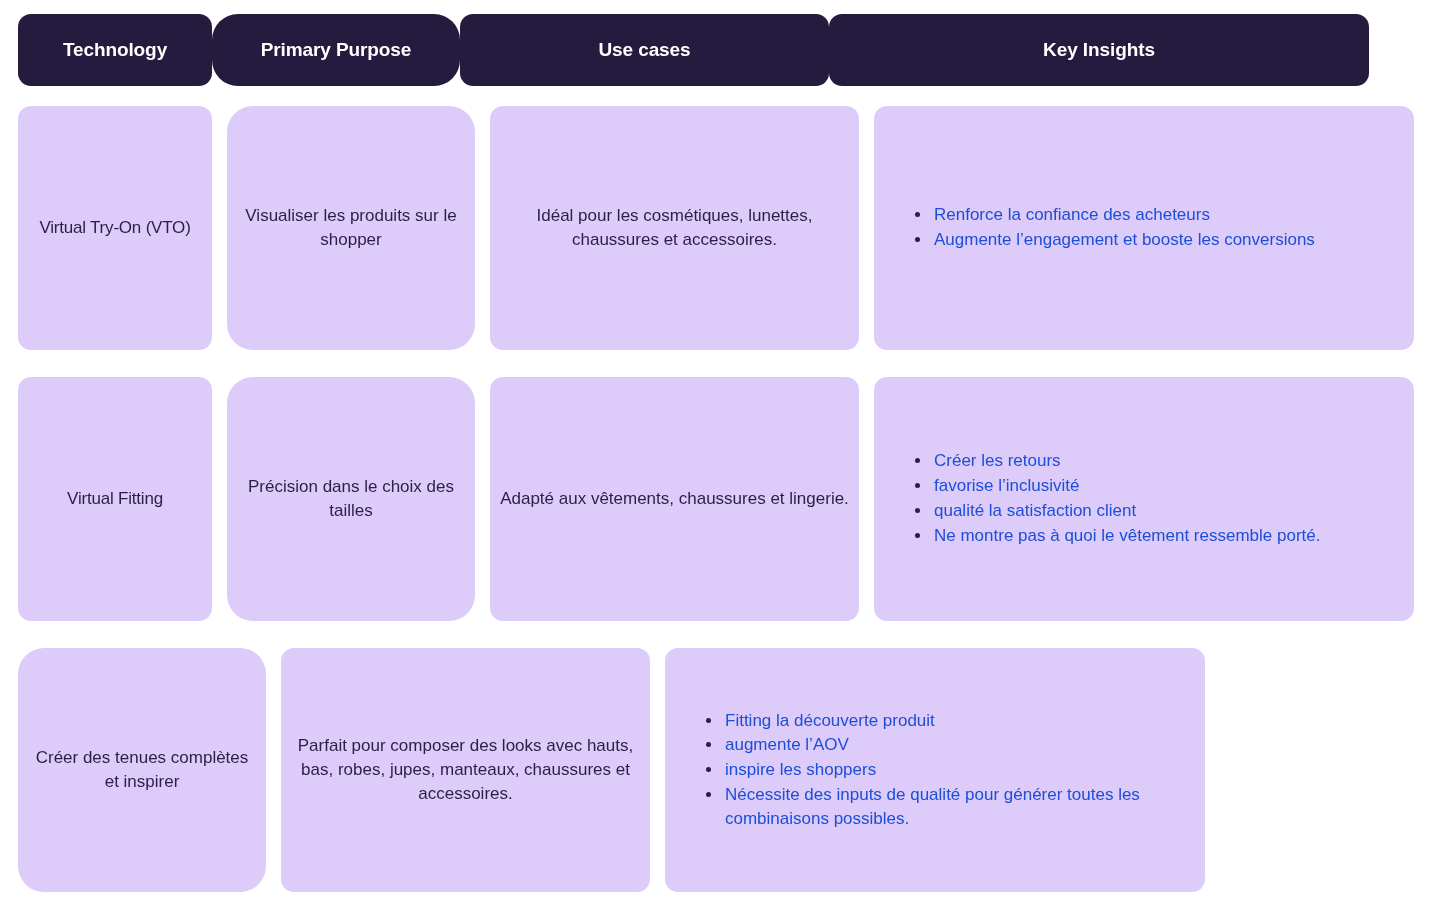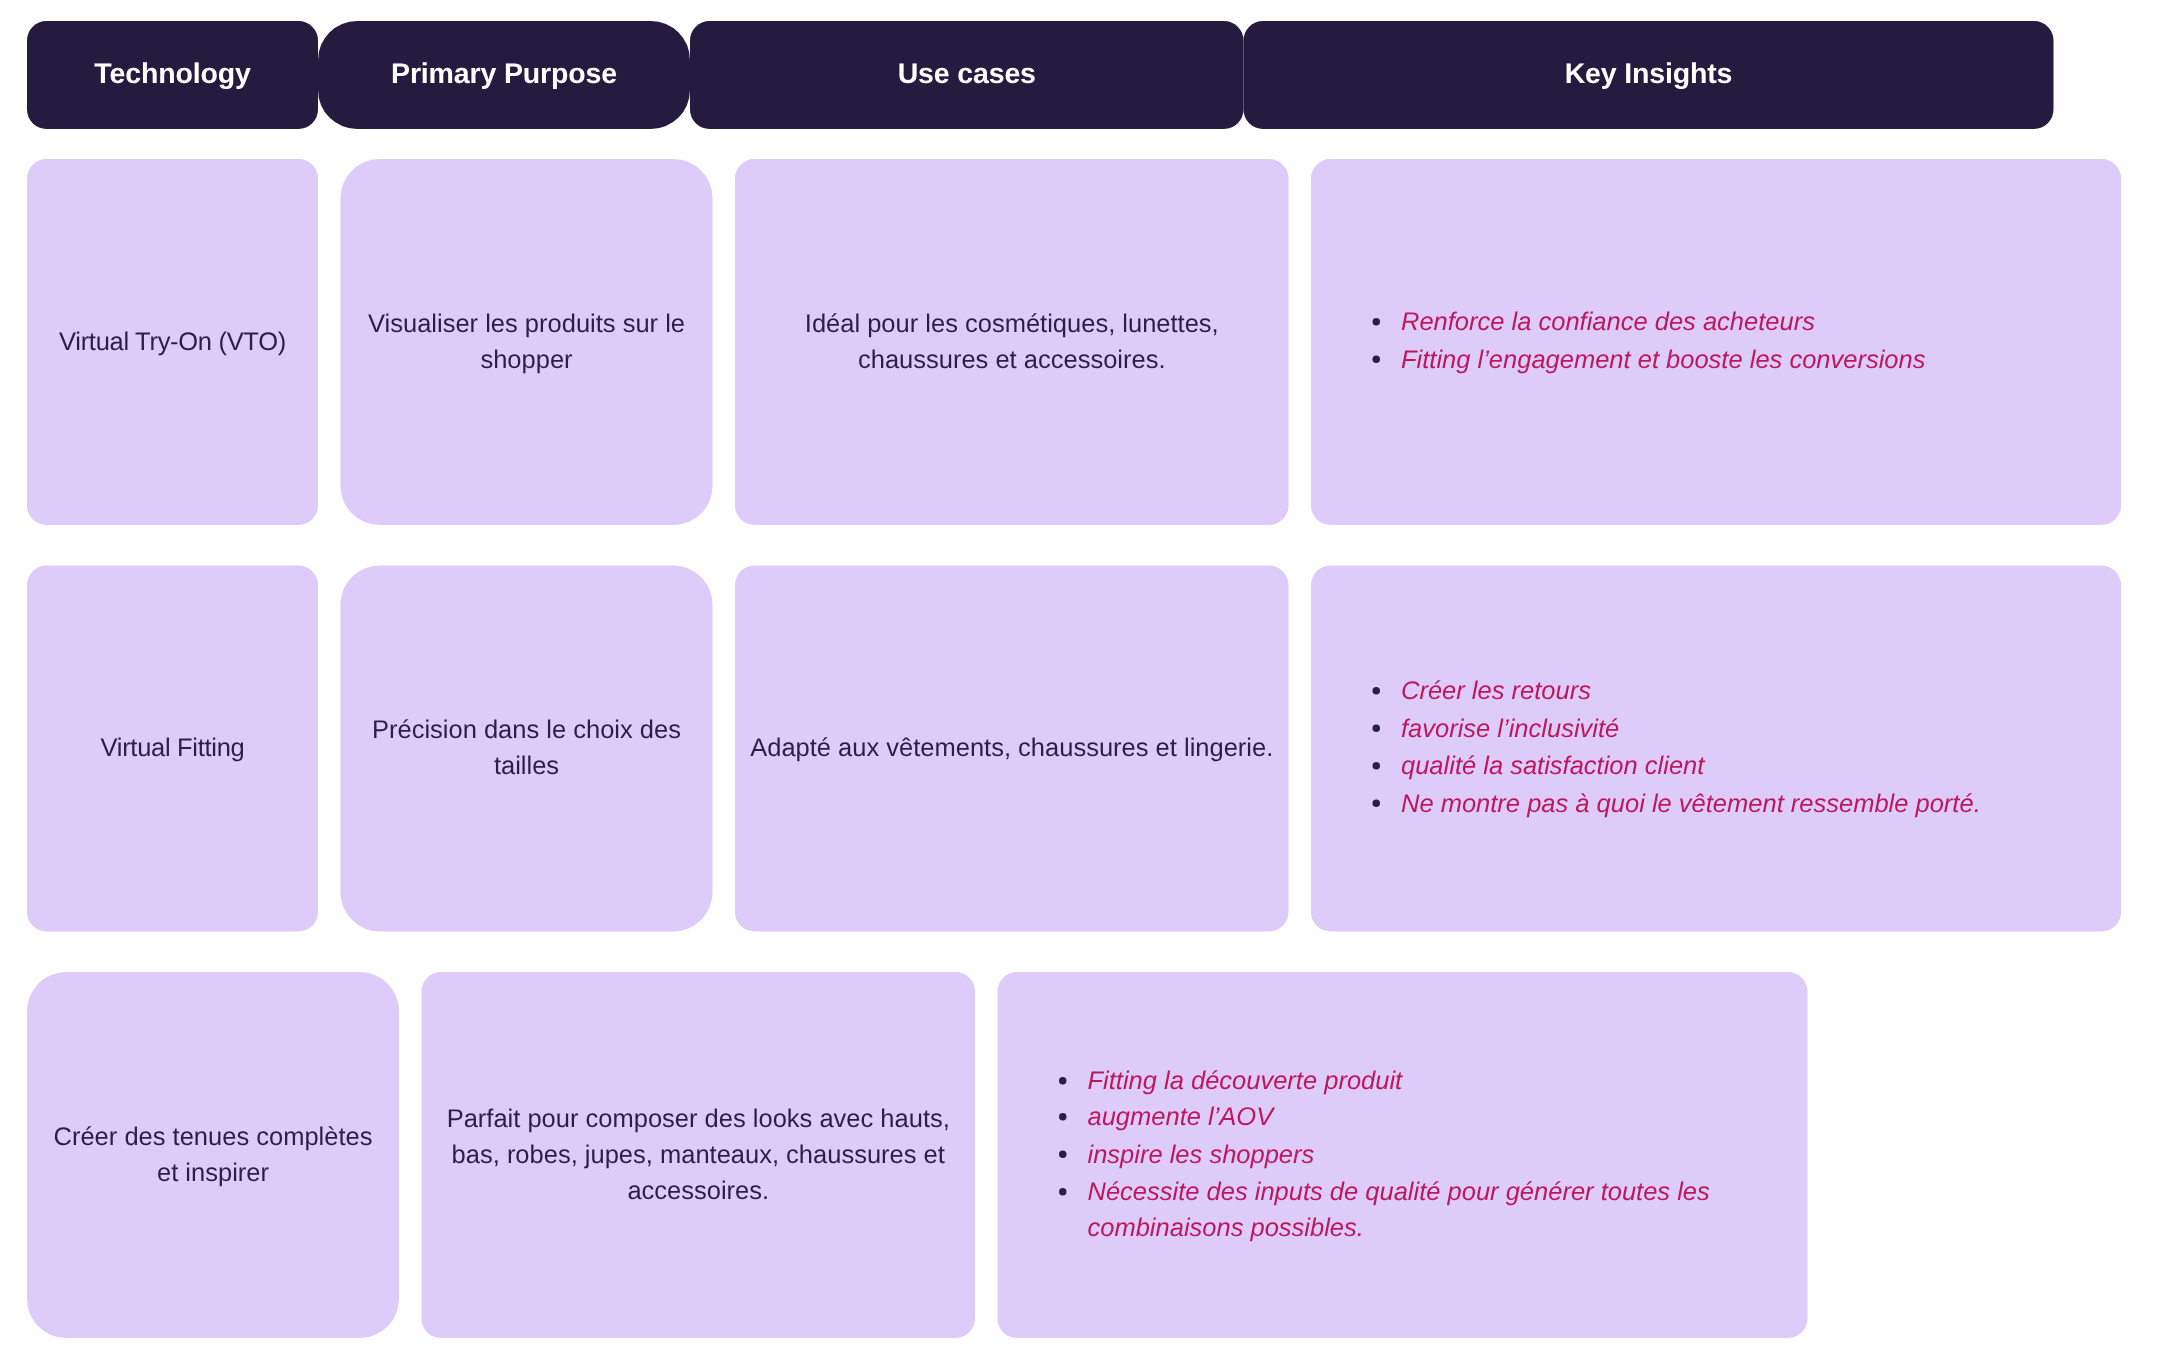--- a/index.html
+++ b/index.html
@@ -86,22 +86,21 @@
     list-style: none;
     width: 100%;
   }
 
   .insights li {
     position: relative;
     padding-left: 30px;
     font-size: 17px;
     line-height: 1.40;
     margin-bottom: 1px;
-    color: #be185d;
-    font-style: italic;
+    color: #1d4ed8;
   }
 
   .insights li::before {
     content: "";
     position: absolute;
     left: 11px;
     top: 9px;
     width: 5px;
     height: 5px;
     border-radius: 50%;
@@ -131,21 +130,21 @@
     <div class="header-cell c4">Key Insights</div>
   </div>
 
   <div class="body-row r1 h1">
     <div class="cell center tech c1">Virtual Try-On (VTO)</div>
     <div class="cell center purpose c2">Visualiser les produits sur le shopper</div>
     <div class="cell center usecase c3">Idéal pour les cosmétiques, lunettes, chaussures et accessoires.</div>
     <div class="cell insights c4">
       <ul>
         <li>Renforce la confiance des acheteurs</li>
-        <li>Fitting l’engagement et booste les conversions</li>
+        <li>Augmente l’engagement et booste les conversions</li>
       </ul>
     </div>
   </div>
 
   <div class="body-row r2 h2">
     <div class="cell center tech c1">Virtual Fitting</div>
     <div class="cell center purpose c2">Précision dans le choix des tailles</div>
     <div class="cell center usecase c3">Adapté aux vêtements, chaussures et lingerie.</div>
     <div class="cell insights c4">
       <ul>

